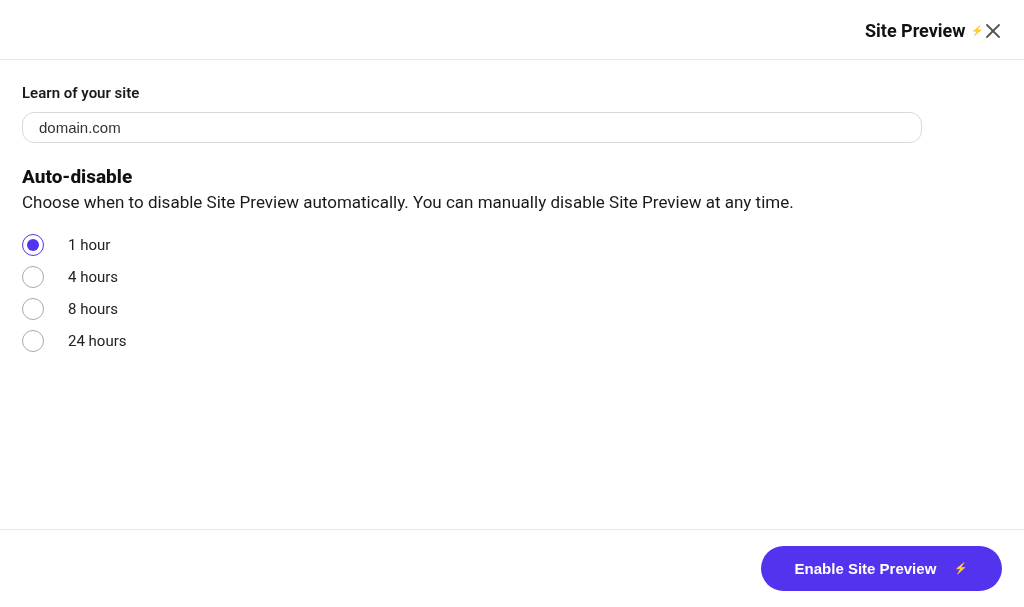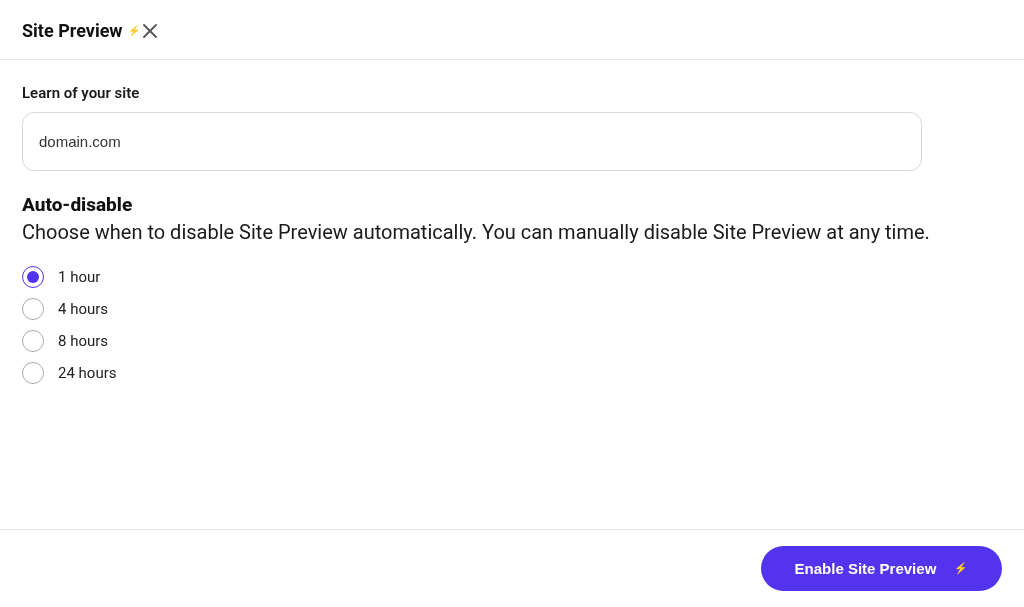--- a/index.html
+++ b/index.html
@@ -8,21 +8,21 @@
       background: #fff;
       color: #1a1a1a;
       width: 1024px;
       height: 607px;
       overflow: hidden;
       position: relative;
     }
     .header {
       display: flex;
       align-items: center;
-      justify-content: flex-start;
+      justify-content: flex-end;
       padding: 20px 22px 18px 22px;
       border-bottom: 1px solid #e8e8e8;
     }
     .header-title-wrap {
       display: flex;
       align-items: center;
       gap: 6px;
     }
     .header-title {
       font-size: 18px;
@@ -76,53 +76,53 @@
       align-items: center;
       justify-content: center;
     }
     .field-label {
       font-size: 15px;
       font-weight: 600;
       margin-bottom: 10px;
     }
     .text-input {
       width: 900px;
-      padding: 20px 16px;
+      padding: 6px 16px;
       border: 1px solid #d9d9d9;
       border-radius: 12px;
       font-size: 15px;
       color: #333;
       outline: none;
       margin-bottom: 22px;
     }
     .helper {
       font-size: 15px;
       color: #7a7a7a;
       margin-bottom: 22px;
     }
     .section-title {
       font-size: 19px;
       font-weight: 800;
       margin-bottom: 4px;
       color: #111;
     }
     .section-desc {
-      font-size: 20px;
+      font-size: 17px;
       color: #1a1a1a;
       margin-bottom: 22px;
     }
     .radio-list {
       display: flex;
       flex-direction: column;
       gap: 10px;
     }
     .radio-item {
       display: flex;
       align-items: center;
-      gap: 14px;
+      gap: 24px;
       cursor: pointer;
     }
     .radio-outer {
       width: 22px;
       height: 22px;
       border: 1.6px solid #aaa;
       border-radius: 50%;
       display: inline-flex;
       align-items: center;
       justify-content: center;

